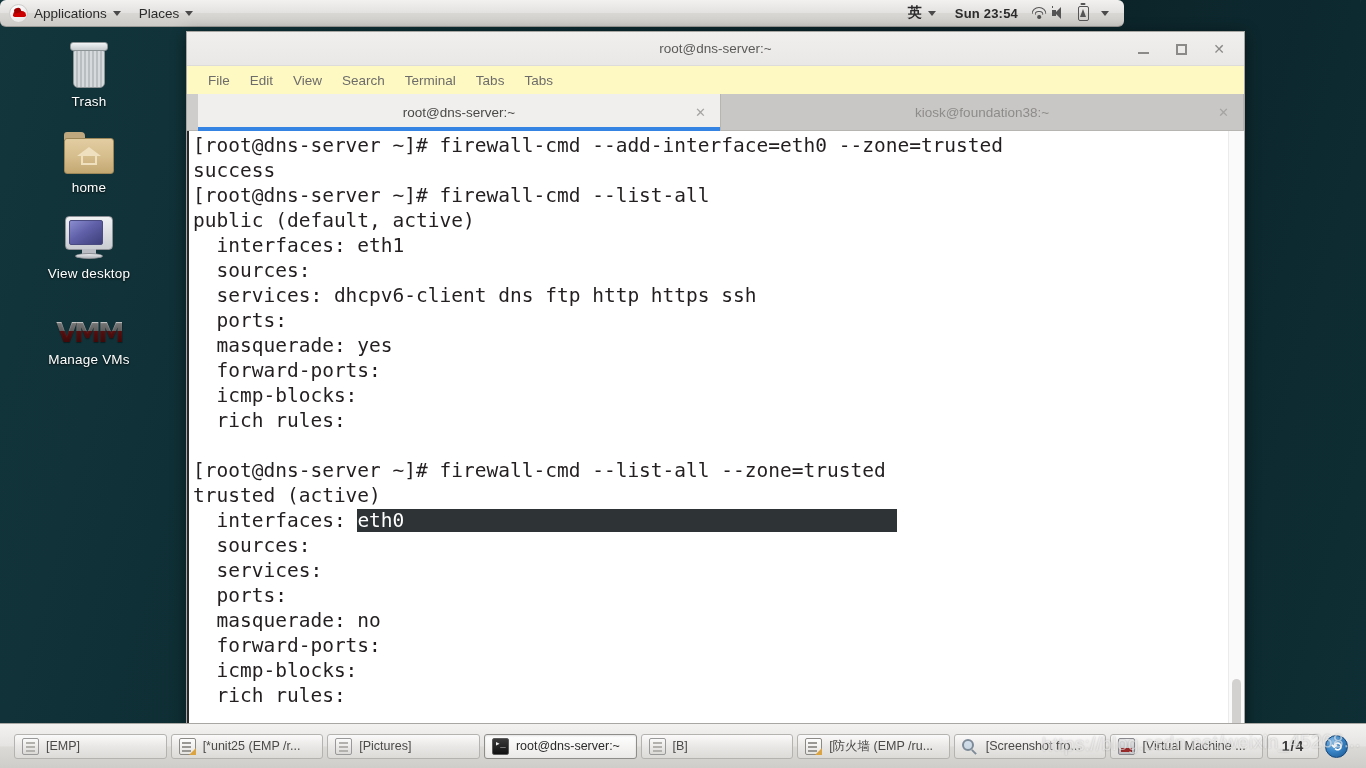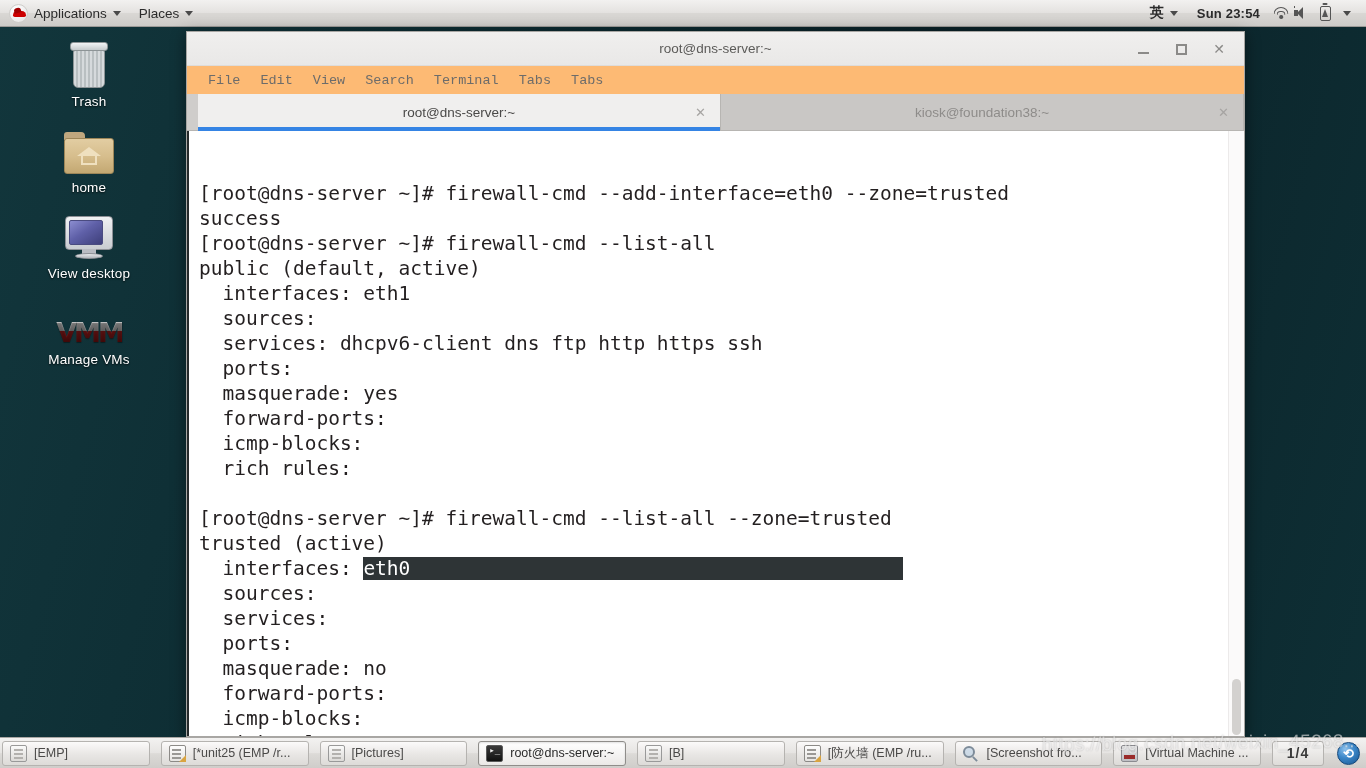--- a/index.html
+++ b/index.html
@@ -10,25 +10,25 @@
   body {
     position: relative;
     background:
       linear-gradient(108deg, rgba(255,255,255,0.045) 0px, rgba(255,255,255,0.0) 2px) 60px 0/260px 100% repeat-x,
       linear-gradient(108deg, rgba(255,255,255,0.035) 0px, rgba(255,255,255,0.0) 2px) 210px 0/430px 100% repeat-x,
       linear-gradient(105deg, #12363c 0%, #0c2a30 38%, #0b2127 62%, #0e2f35 100%);
   }
 
   
   #top-panel {
-    position: absolute; left: 0; top: 0; width: 1366px; height: 27px;
+    position: absolute; left: 0; top: 0; width: 1124px; height: 27px;
     background: linear-gradient(180deg, #f2f1f0 0%, #e4e2e0 48%, #d9d7d4 52%, #cdcbc8 100%);
     border-bottom: 1px solid #9c9a97;
     display: flex; align-items: center;
-    font-size: 13.5px; color: #2b2b2b;
+    font-size: 13.5px; color: #2b2b2b; border-radius: 6px;
   }
   .panel-left { display: flex; align-items: center; height: 100%; }
   .panel-right { margin-left: auto; display: flex; align-items: center; height: 100%; padding-right: 8px; }
   .panel-btn {
     display: flex; align-items: center; gap: 6px; height: 100%;
     padding: 0 9px; cursor: default; white-space: nowrap;
   }
   .rh-logo {
     width: 19px; height: 19px; border-radius: 50%;
     background: radial-gradient(circle at 34% 30%, #ffffff 0%, #f4f4f4 42%, #e2e0de 100%);
@@ -195,22 +195,21 @@
   }
   .win-btn {
     width: 38px; height: 34px; display: flex; align-items: center; justify-content: center;
     color: #8b8a88; font-size: 14px; cursor: default;
   }
   .mini-glyph { display: block; width: 11px; height: 2px; background: #8b8a88; margin-top: 7px; }
   .maxi-glyph { display: block; width: 11px; height: 11px; border: 2px solid #8b8a88; }
   #menu-bar {
     height: 28px; flex: 0 0 auto; display: flex; align-items: center;
     padding-left: 12px; gap: 2px;
-    background: #fdba74;
-    font-family: Liberation Mono, monospace;
+    background: #fef9c3;
   }
   .menu-item {
     font-size: 13.5px; color: #6d6c6a; padding: 3px 9px; cursor: default; border-radius: 2px;
   }
   #tab-bar {
     height: 37px; flex: 0 0 auto; display: flex; align-items: stretch;
     background: #cfcdcb; padding-left: 11px; border-bottom: 1px solid #b7b5b2;
   }
   .term-tab {
     flex: 1 1 0; position: relative; display: flex; align-items: center; justify-content: center;
@@ -227,44 +226,44 @@
     font-size: 13px; color: #a6a4a2;
   }
   #term-body {
     flex: 1 1 auto; position: relative; background: #ffffff; overflow: hidden;
     border-left: 2px solid #262a2b;
   }
   #term-text {
     position: absolute; left: 0; top: 2px; right: 16px; bottom: 0;
     font-family: "DejaVu Sans Mono", "Liberation Mono", monospace;
     font-size: 19.5px; line-height: 25px; color: #231f20;
-    white-space: pre; padding-left: 10px; margin-top: 48px;
+    white-space: pre; padding-left: 4px;
   }
   #term-text .ln { display: block; height: 25px; }
   #term-text .sel {
     background: #2e3436; color: #ffffff;
   }
   #term-text .selfill {
     background: #2e3436; color: #2e3436;
   }
   #term-scrollbar {
     position: absolute; right: 0; top: 0; width: 16px; bottom: 0;
     background: #fbfafa; border-left: 1px solid #eceaea;
   }
   #term-scroll-thumb {
     position: absolute; left: 3px; width: 9px; bottom: 1px; height: 56px;
     background: #d3d1cf; border-radius: 5px;
   }
 
   
   #taskbar {
-    position: absolute; left: 0; bottom: 0; width: 1366px; height: 31px;
+    position: absolute; left: 0; bottom: 0; width: 1366px; height: 45px;
     background: linear-gradient(180deg,#f3f2f1 0%,#e6e4e2 50%,#dcdad7 52%,#cfcdca 100%);
     border-top: 1px solid #a9a7a4;
-    display: flex; align-items: center; padding: 0 2px; gap: 11px;
+    display: flex; align-items: center; padding: 0 14px; gap: 4px;
   }
   .task-btn {
     height: 25px; flex: 1 1 0; min-width: 0;
     display: flex; align-items: center; gap: 7px; padding: 0 7px;
     background: linear-gradient(180deg,#fbfafa 0%,#e9e7e5 52%,#dddbd8 100%);
     border: 1px solid #b5b3b0; border-radius: 3px;
     font-size: 12.5px; color: #4a4948; cursor: default;
     overflow: hidden; white-space: nowrap;
   }
   .task-btn.active {

